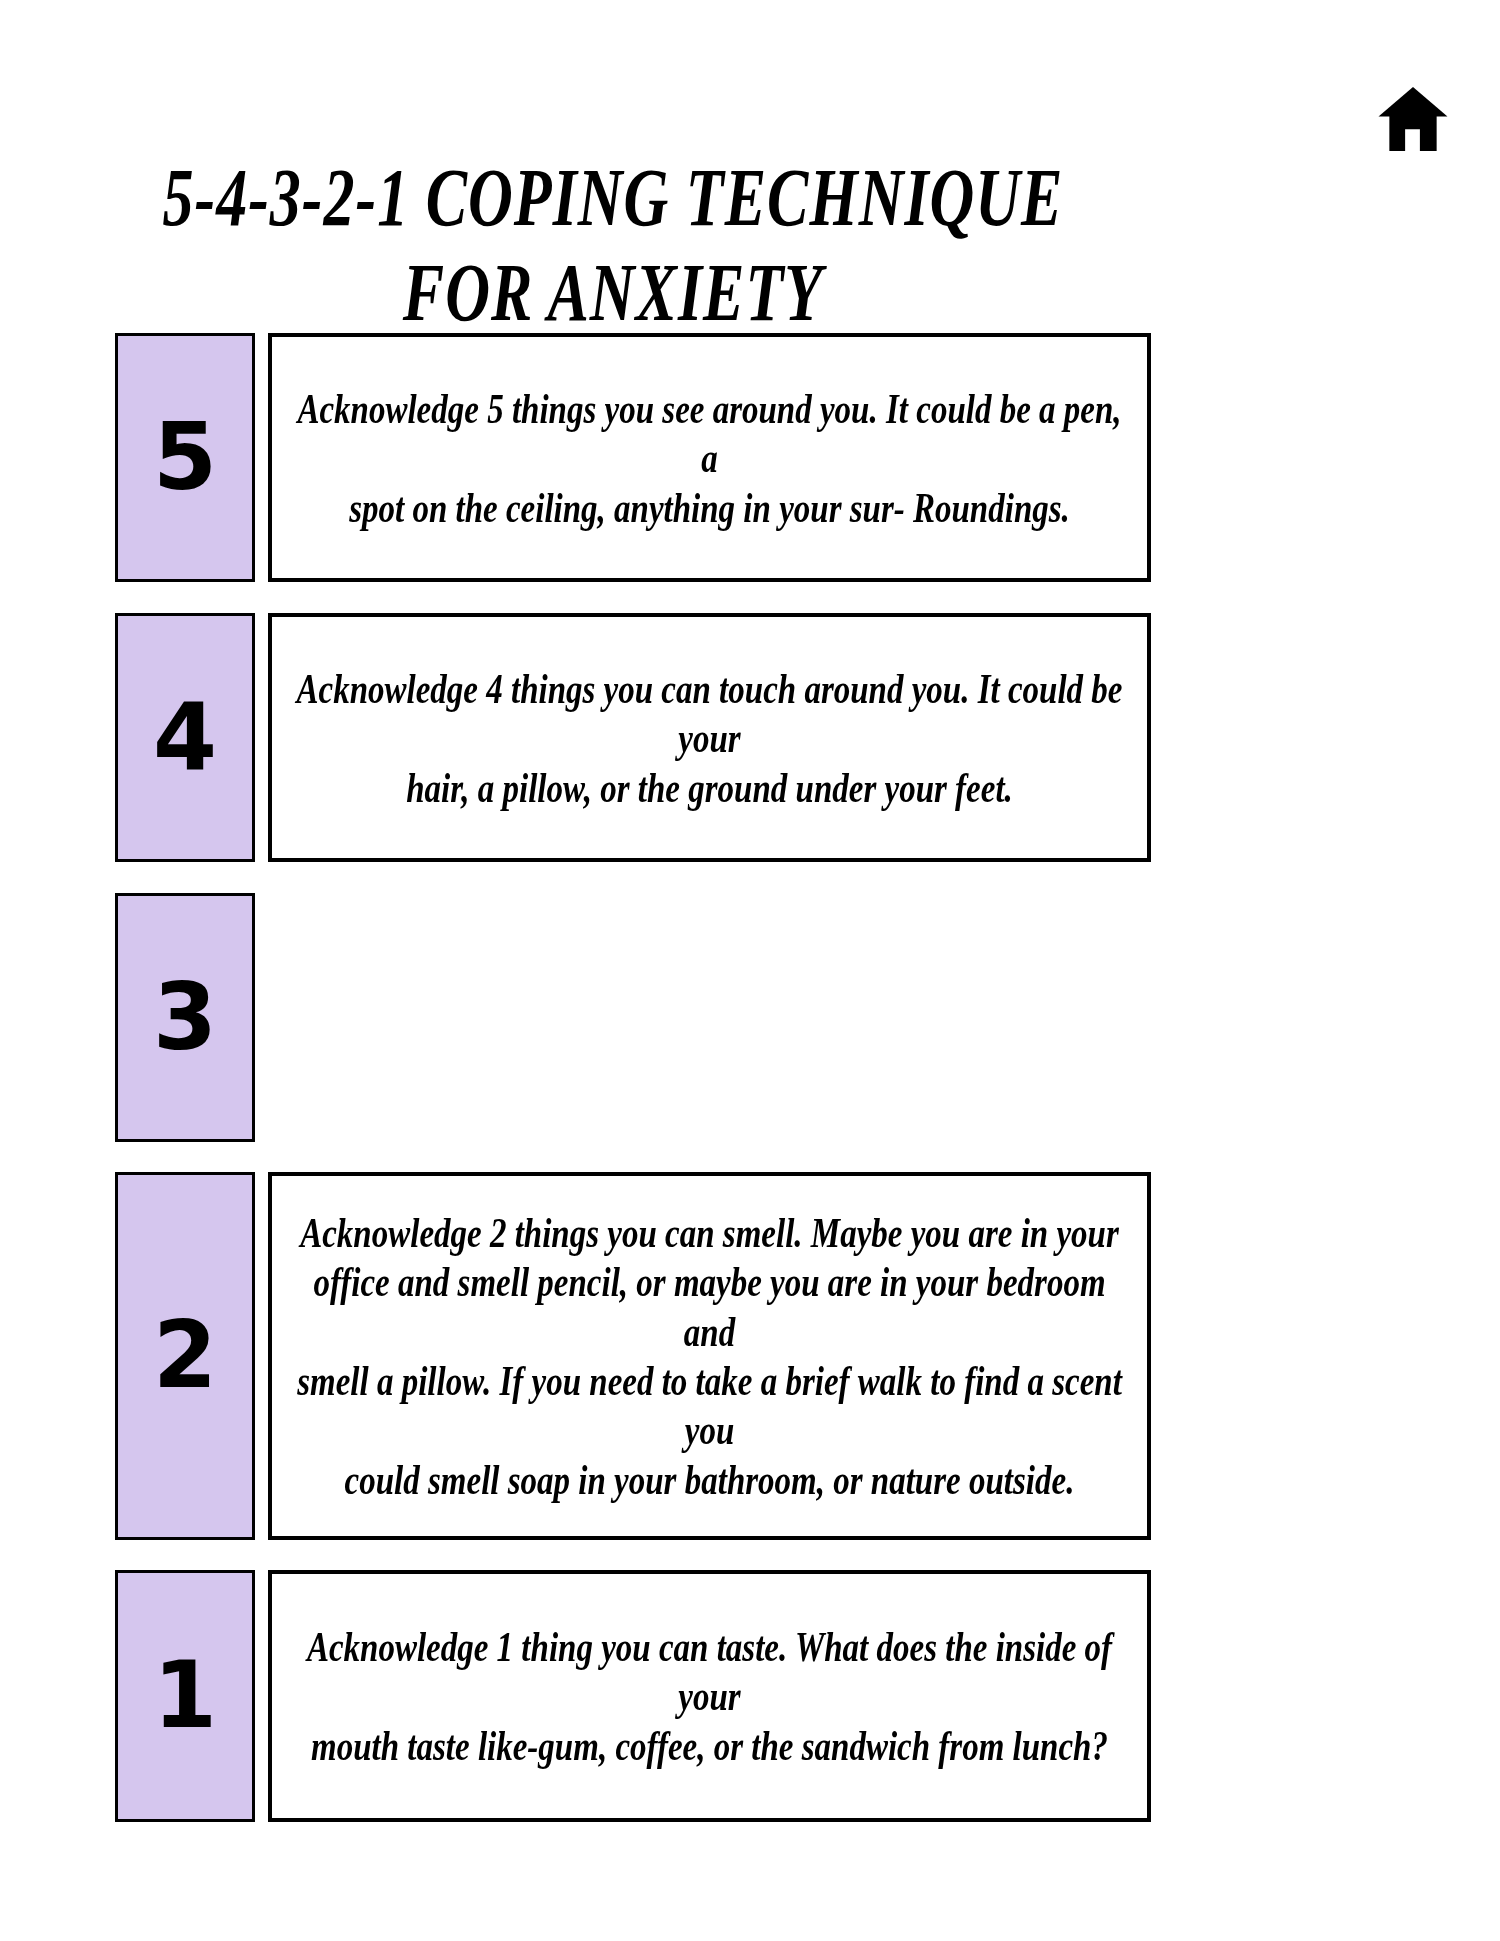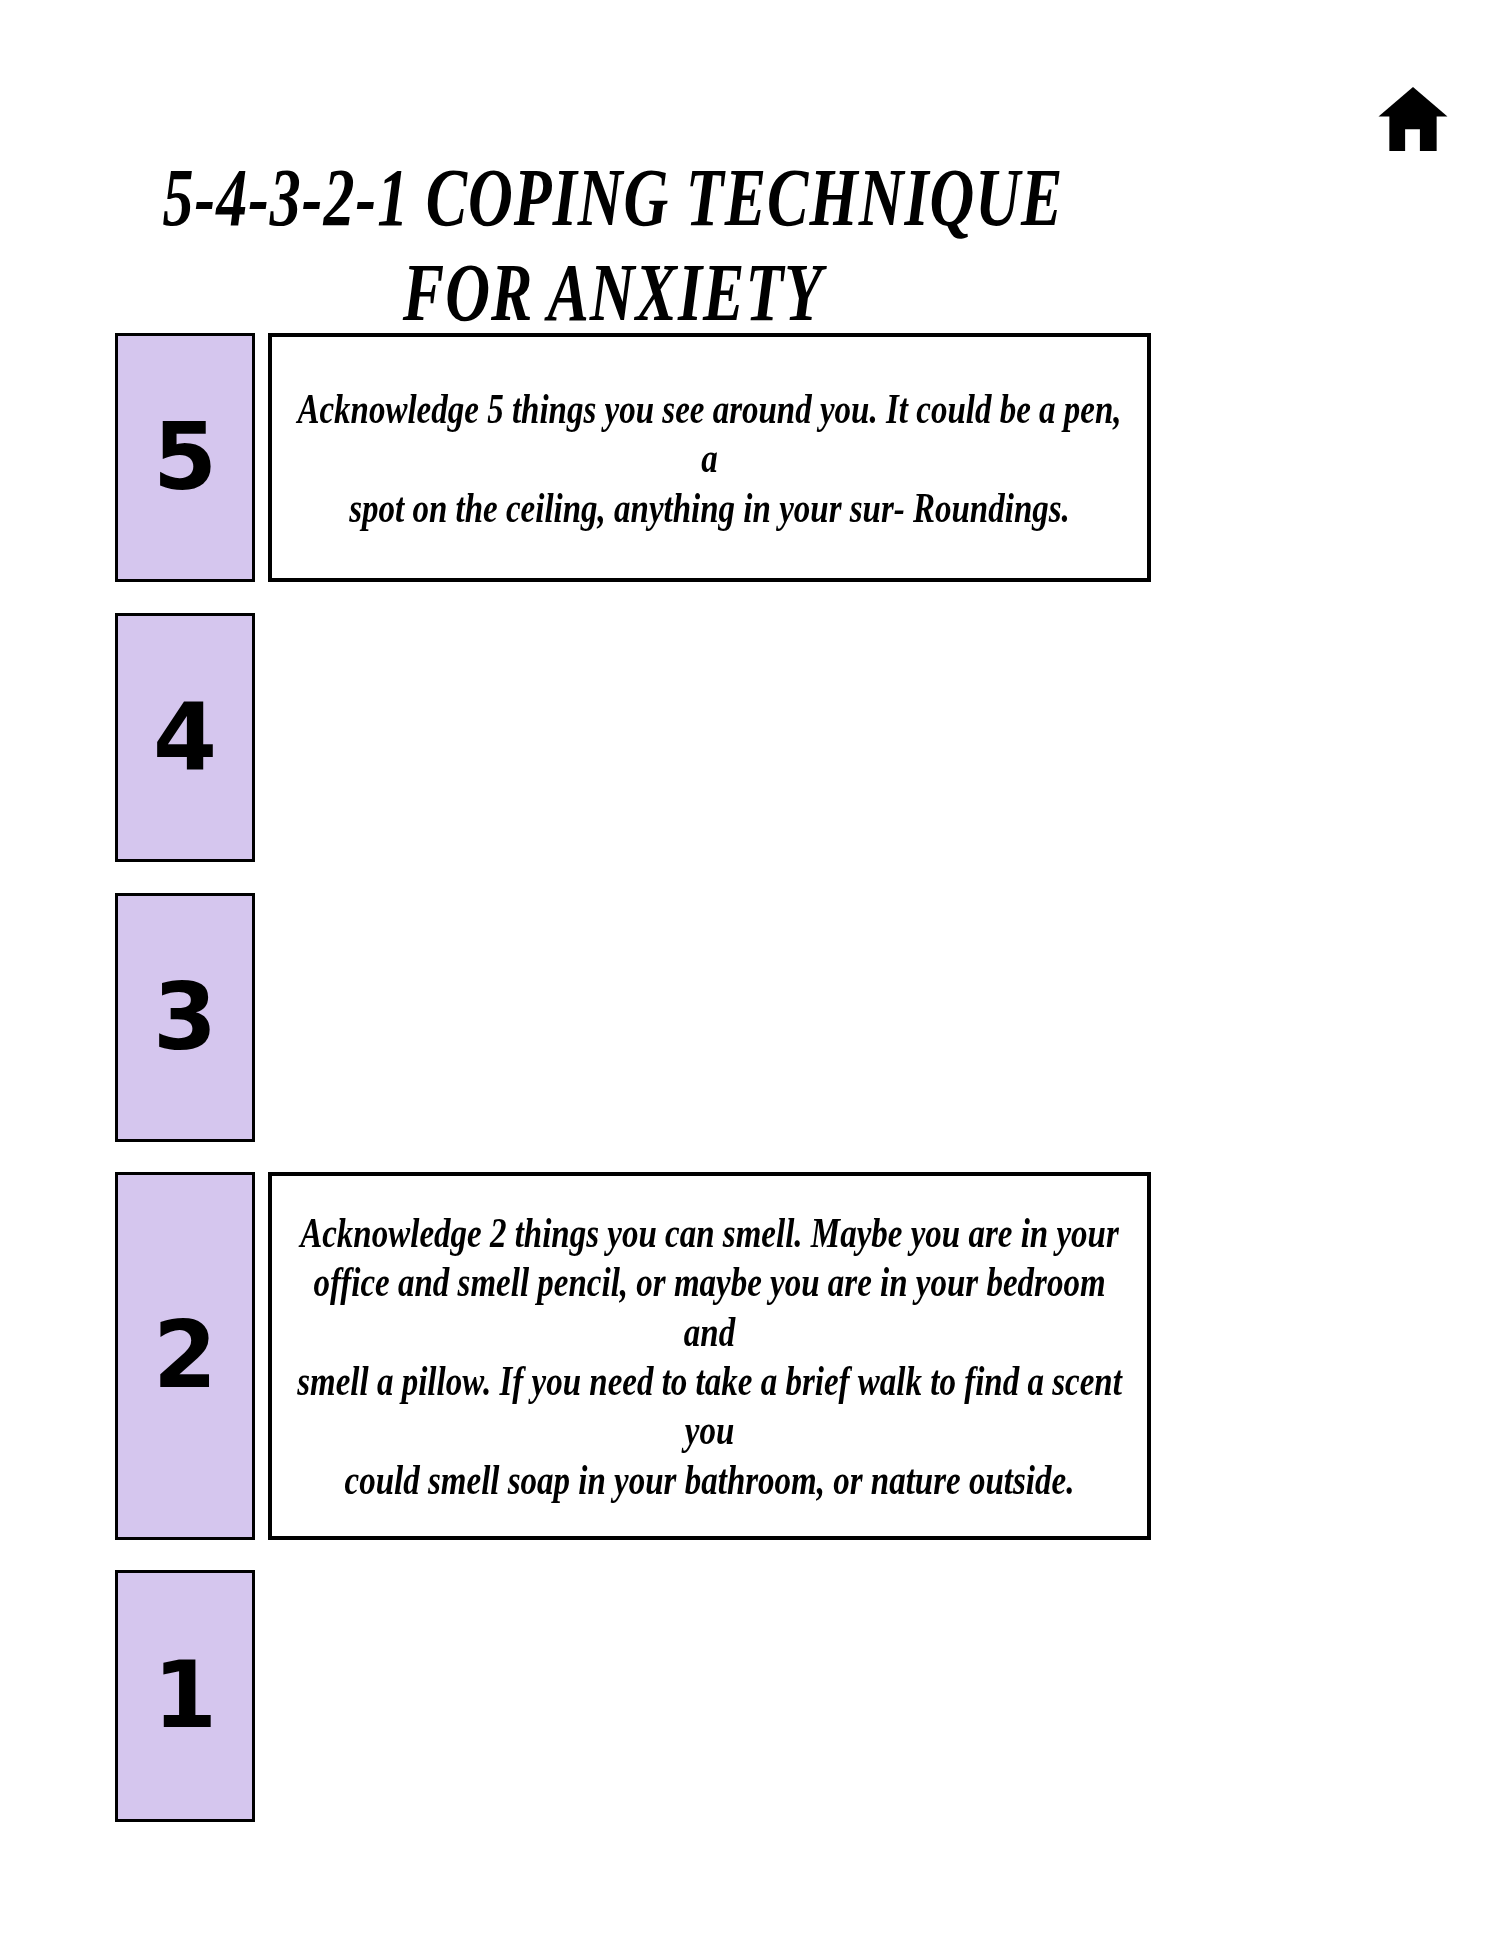--- a/index.html
+++ b/index.html
@@ -116,20 +116,24 @@
     <div class="step-text-box">
       <p class="step-text">Acknowledge 5 things you see around you. It could be a pen, a
 spot on the ceiling, anything in your sur- Roundings.</p>
     </div>
   </div>
 
   <div class="step-row" style="top:613px;height:249px;">
     <div class="step-number-tile">
       <span class="step-number">4</span>
     </div>
+    <div class="step-text-box">
+      <p class="step-text">Acknowledge 4 things you can touch around you. It could be your
+hair, a pillow, or the ground under your feet.</p>
+    </div>
   </div>
 
   <div class="step-row" style="top:893px;height:249px;">
     <div class="step-number-tile">
       <span class="step-number">3</span>
     </div>
   </div>
 
   <div class="step-row" style="top:1172px;height:368px;">
     <div class="step-number-tile">
@@ -140,15 +144,19 @@
 office and smell pencil, or maybe you are in your bedroom and
 smell a pillow. If you need to take a brief walk to find a scent you
 could smell soap in your bathroom, or nature outside.</p>
     </div>
   </div>
 
   <div class="step-row" style="top:1570px;height:252px;">
     <div class="step-number-tile">
       <span class="step-number">1</span>
     </div>
+    <div class="step-text-box">
+      <p class="step-text">Acknowledge 1 thing you can taste. What does the inside of your
+mouth taste like-gum, coffee, or the sandwich from lunch?</p>
+    </div>
   </div>
 
 </div>
 
 </body></html>

